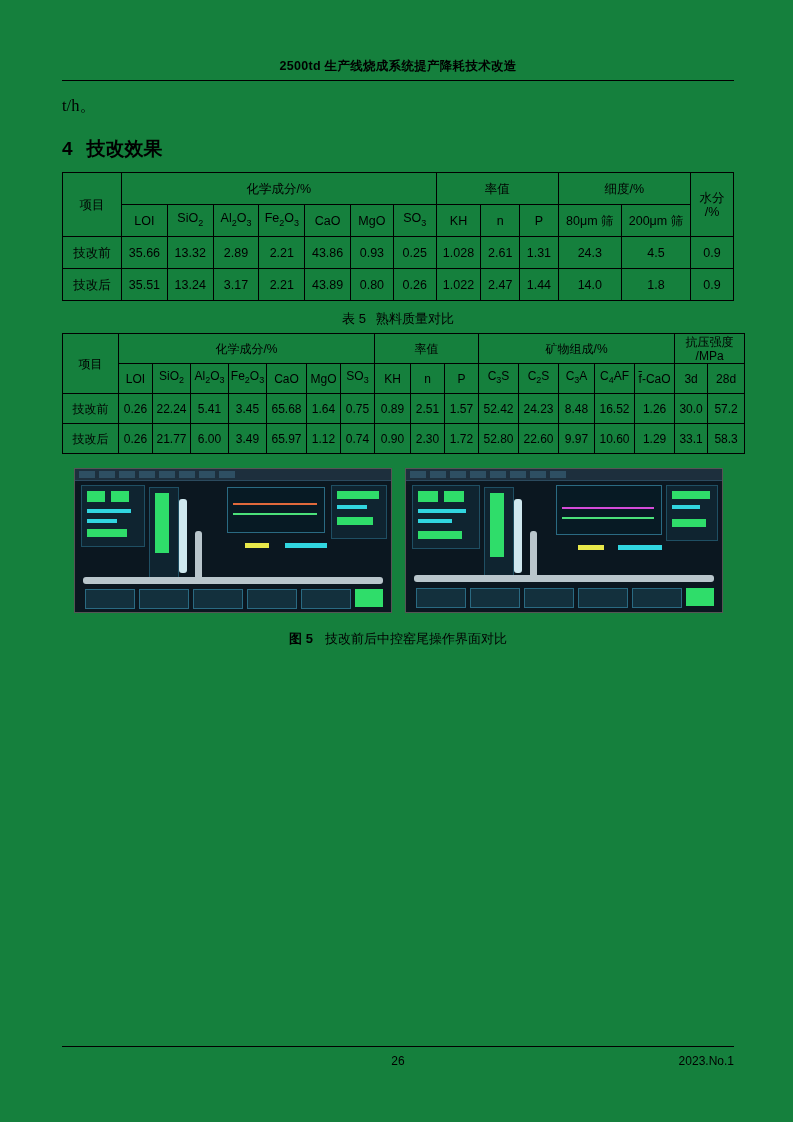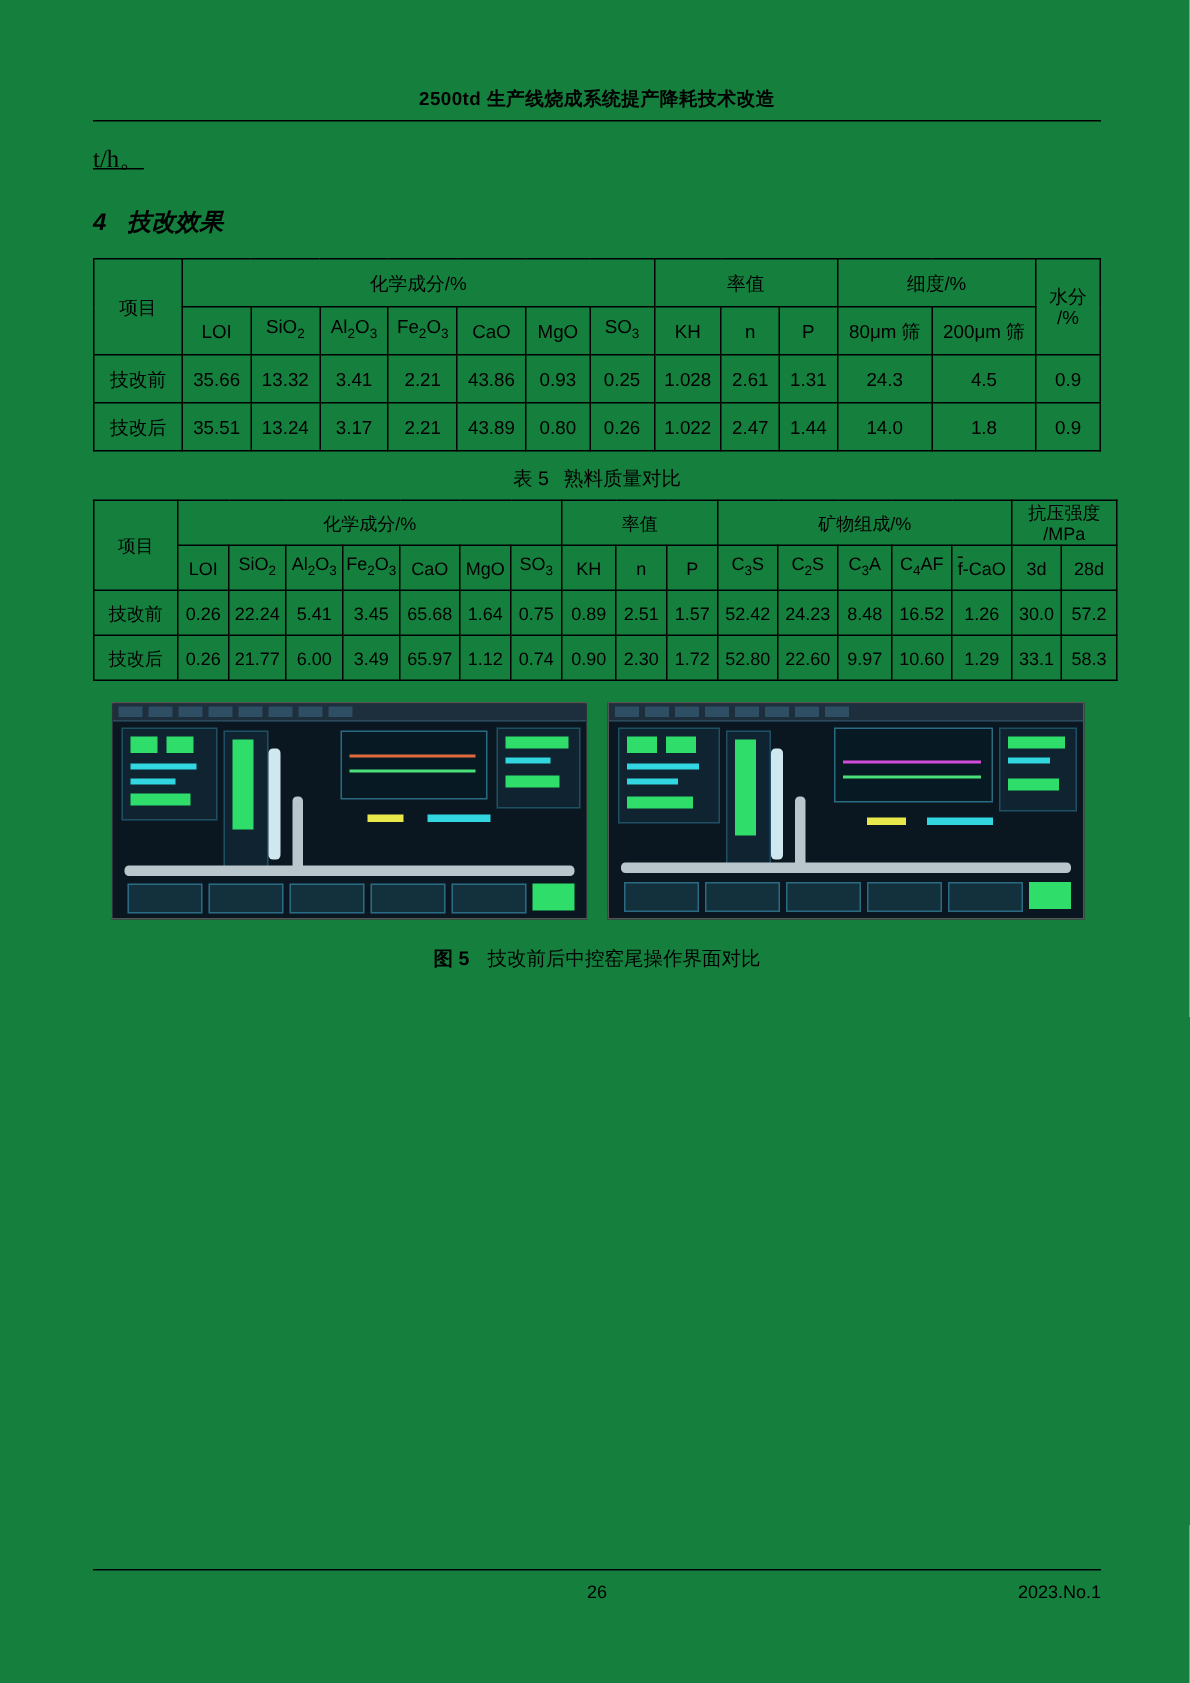--- a/index.html
+++ b/index.html
@@ -50,30 +50,28 @@
     top: 90px;
     left: 0;
     width: 672px;
     font-size: 16.5px;
     line-height: 32px;
   }
   .para {
     margin: 0;
     text-align: justify;
     text-justify: inter-ideograph;
-    text-decoration: underline;
   }
   .indent { text-indent: 33px; }
   .sec-head {
-    font-size: 16px;
+    font-size: 19px;
     font-weight: bold;
     font-family: "Liberation Sans", sans-serif;
     margin: 10px 0 6px 0;
     line-height: 34px;
-    font-style: italic;
   }
   .sec-head .num { margin-right: 14px; }
 
   
   .tbl-cap {
     text-align: center;
     font-size: 13px;
     font-family: "Liberation Sans", sans-serif;
     margin: 9px 0 5px 0;
     line-height: 18px;
@@ -218,21 +216,21 @@
           <td>KH</td>
           <td>n</td>
           <td>P</td>
           <td>80μm 筛</td>
           <td>200μm 筛</td>
         </tr>
         <tr>
           <td>技改前</td>
           <td>35.66</td>
           <td>13.32</td>
-          <td>3.41</td>
+          <td>2.89</td>
           <td>2.21</td>
           <td>43.86</td>
           <td>0.93</td>
           <td>0.25</td>
           <td>1.028</td>
           <td>2.61</td>
           <td>1.31</td>
           <td>24.3</td>
           <td>4.5</td>
           <td>0.9</td>

